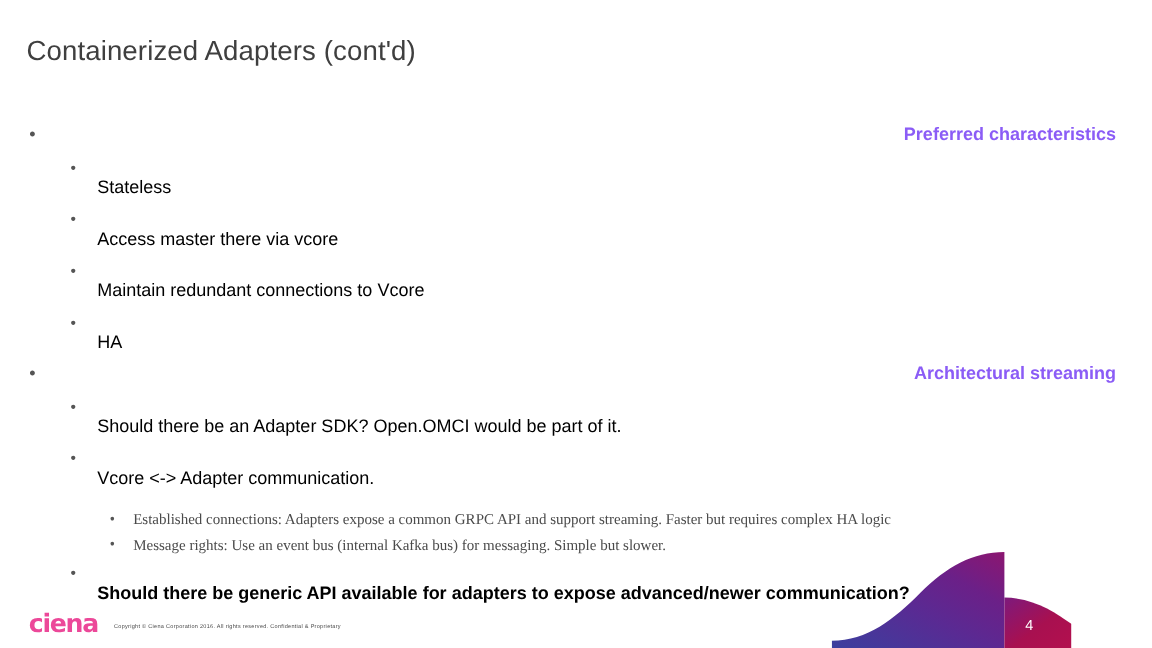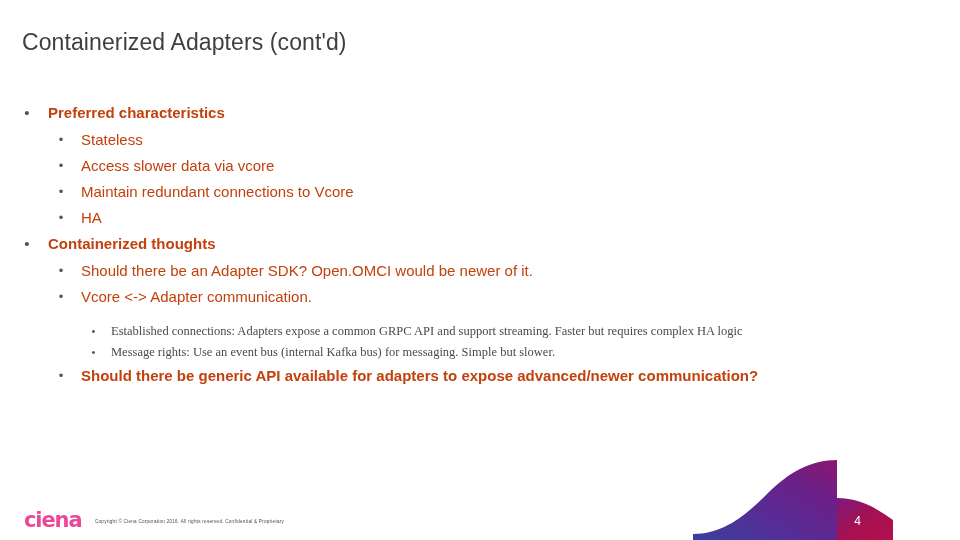--- a/index.html
+++ b/index.html
@@ -66,39 +66,41 @@
   .lvl1 .bullet {
     width: 14px;
     margin-left: 20px;
     font-size: 15px;
     line-height: 26px;
   }
   .lvl1 .text {
     font-size: 15px;
     line-height: 26px;
     font-weight: bold;
-    color: #c2410c;
+    color: #8b5cf6;
     padding-left: 14px;
+    text-align: right;
   }
 
   
   .lvl2 {
     margin-bottom: 0px;
   }
   .lvl2 .bullet {
     width: 12px;
     margin-left: 55px;
     font-size: 13px;
     line-height: 26px;
   }
   .lvl2 .text {
     font-size: 15px;
     line-height: 26px;
-    color: #c2410c;
+    color: #000000;
     padding-left: 14px;
+    margin-top: 17px;
   }
   .lvl2.bold .text {
     font-weight: bold;
   }
 
   
   .lvl3 .bullet {
     width: 11px;
     margin-left: 88px;
     font-size: 11px;
@@ -176,41 +178,41 @@
       <span class="text">Preferred characteristics</span>
     </div>
 
     <div class="row lvl2">
       <span class="bullet">•</span>
       <span class="text">Stateless</span>
     </div>
 
     <div class="row lvl2">
       <span class="bullet">•</span>
-      <span class="text">Access slower data via vcore</span>
+      <span class="text">Access master there via vcore</span>
     </div>
 
     <div class="row lvl2">
       <span class="bullet">•</span>
       <span class="text">Maintain redundant connections to Vcore</span>
     </div>
 
     <div class="row lvl2">
       <span class="bullet">•</span>
       <span class="text">HA</span>
     </div>
 
     <div class="row lvl1">
       <span class="bullet">•</span>
-      <span class="text">Containerized thoughts</span>
-    </div>
-
-    <div class="row lvl2">
-      <span class="bullet">•</span>
-      <span class="text">Should there be an Adapter SDK?  Open.OMCI would be newer of it.</span>
+      <span class="text">Architectural streaming</span>
+    </div>
+
+    <div class="row lvl2">
+      <span class="bullet">•</span>
+      <span class="text">Should there be an Adapter SDK?  Open.OMCI would be part of it.</span>
     </div>
 
     <div class="row lvl2">
       <span class="bullet">•</span>
       <span class="text">Vcore &lt;-&gt; Adapter communication.</span>
     </div>
 
     <div class="spacer-sm"></div>
 
     <div class="row lvl3">

